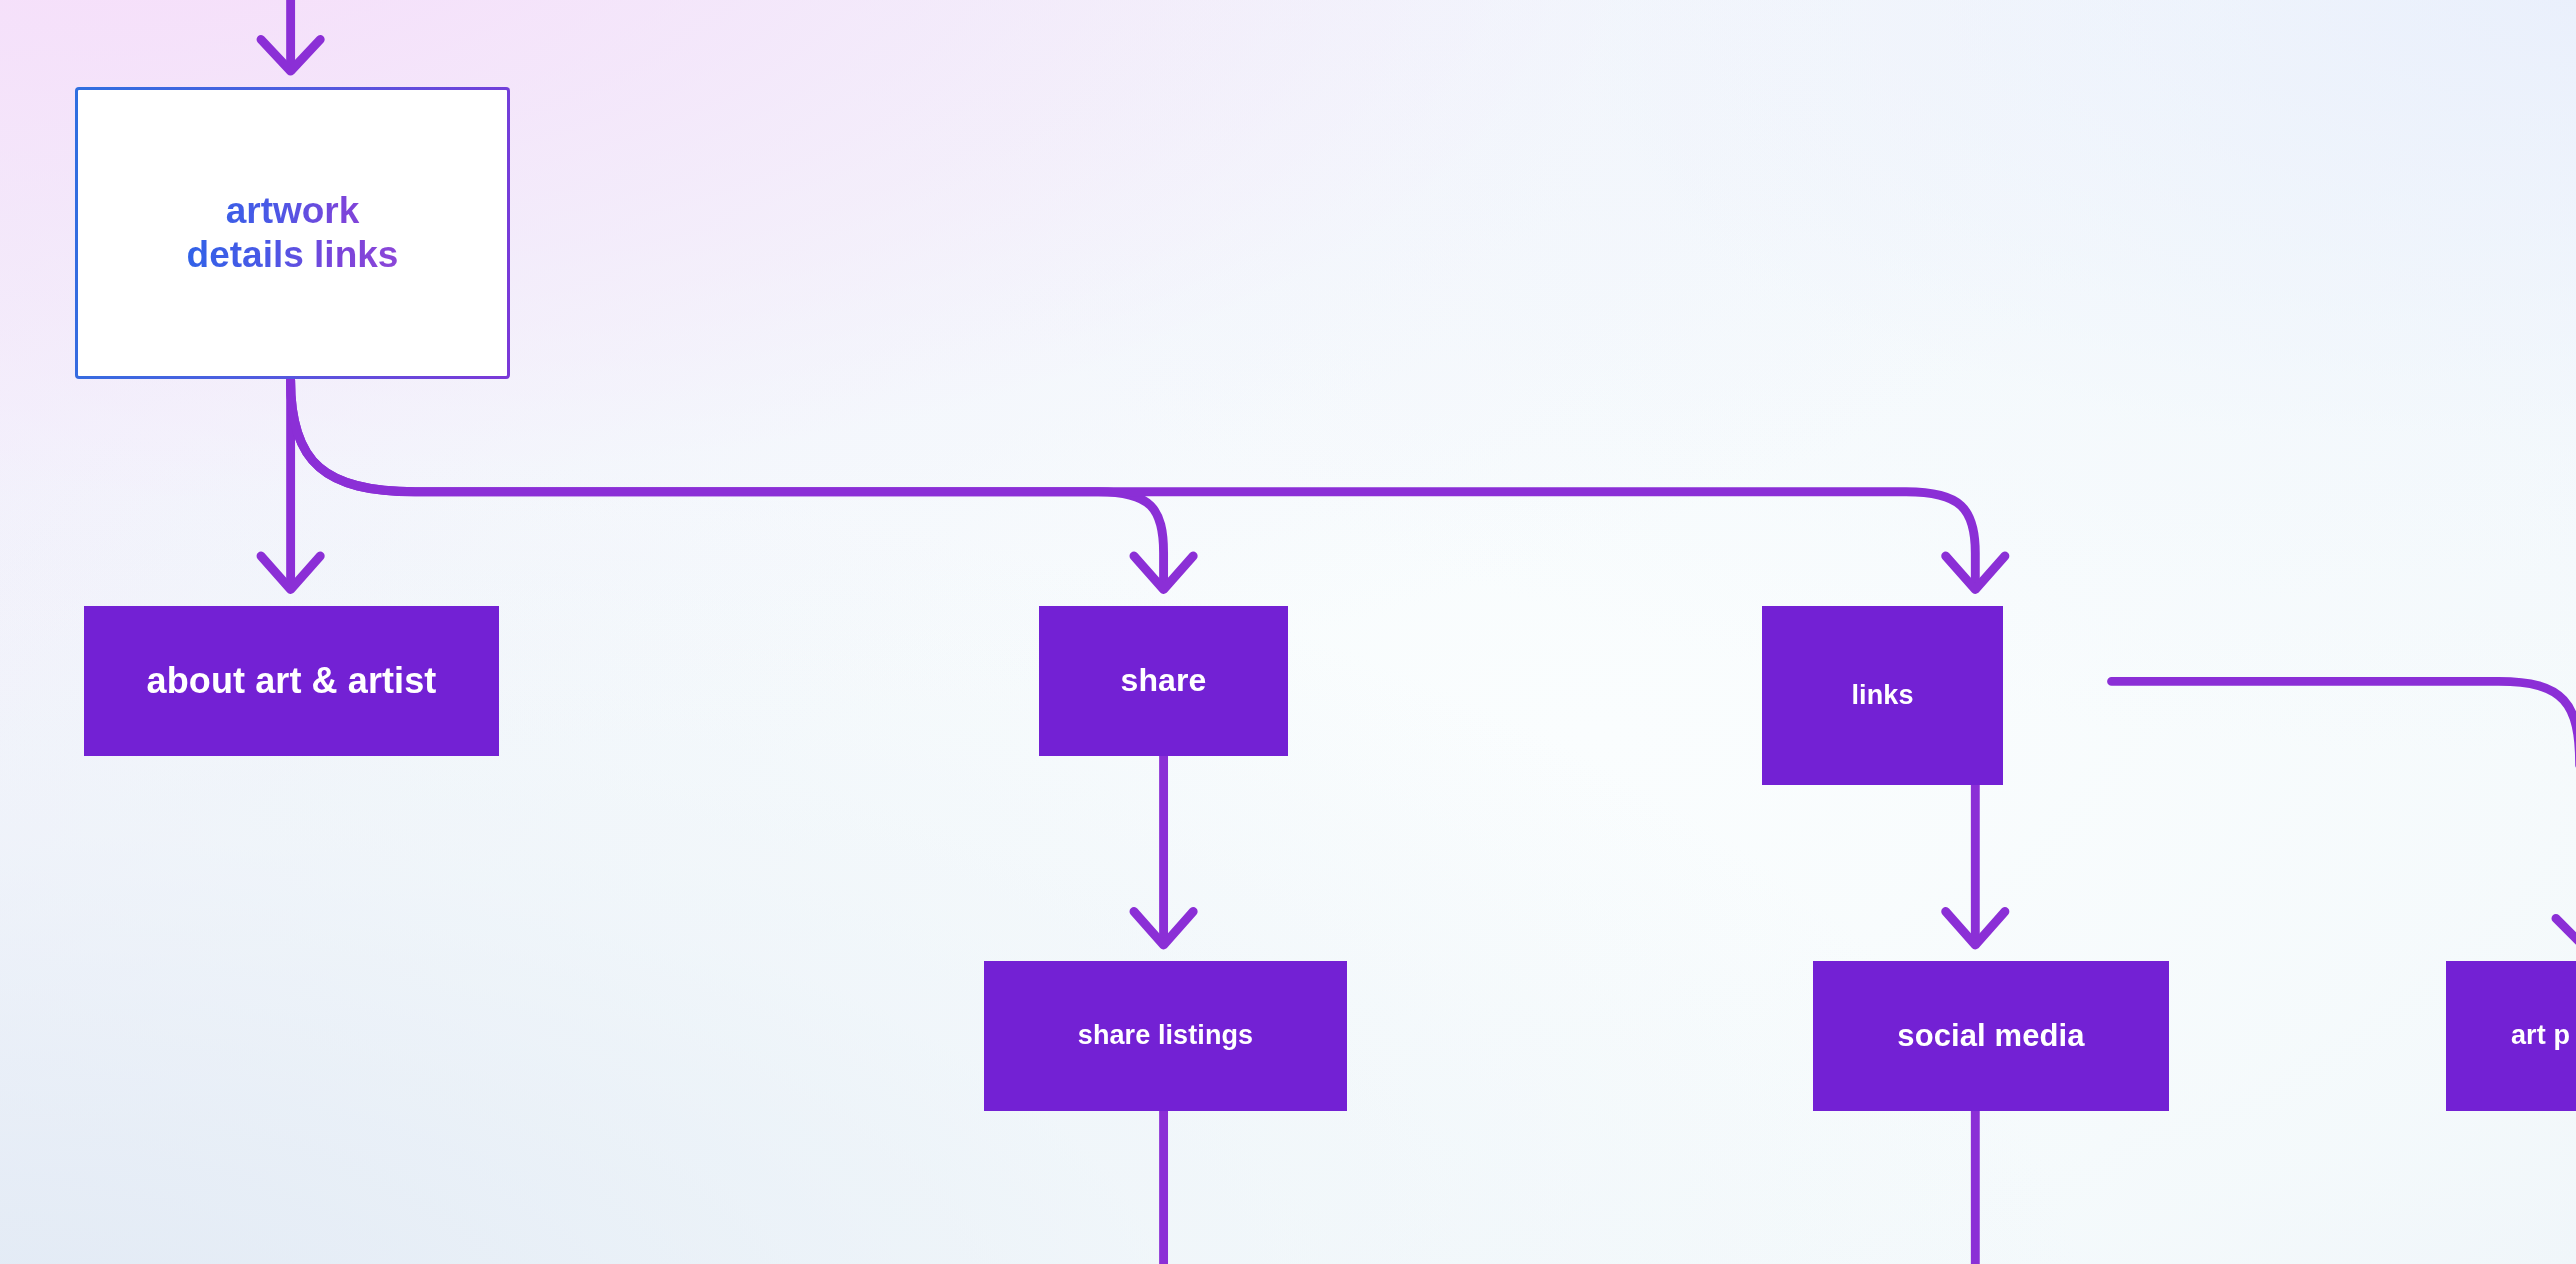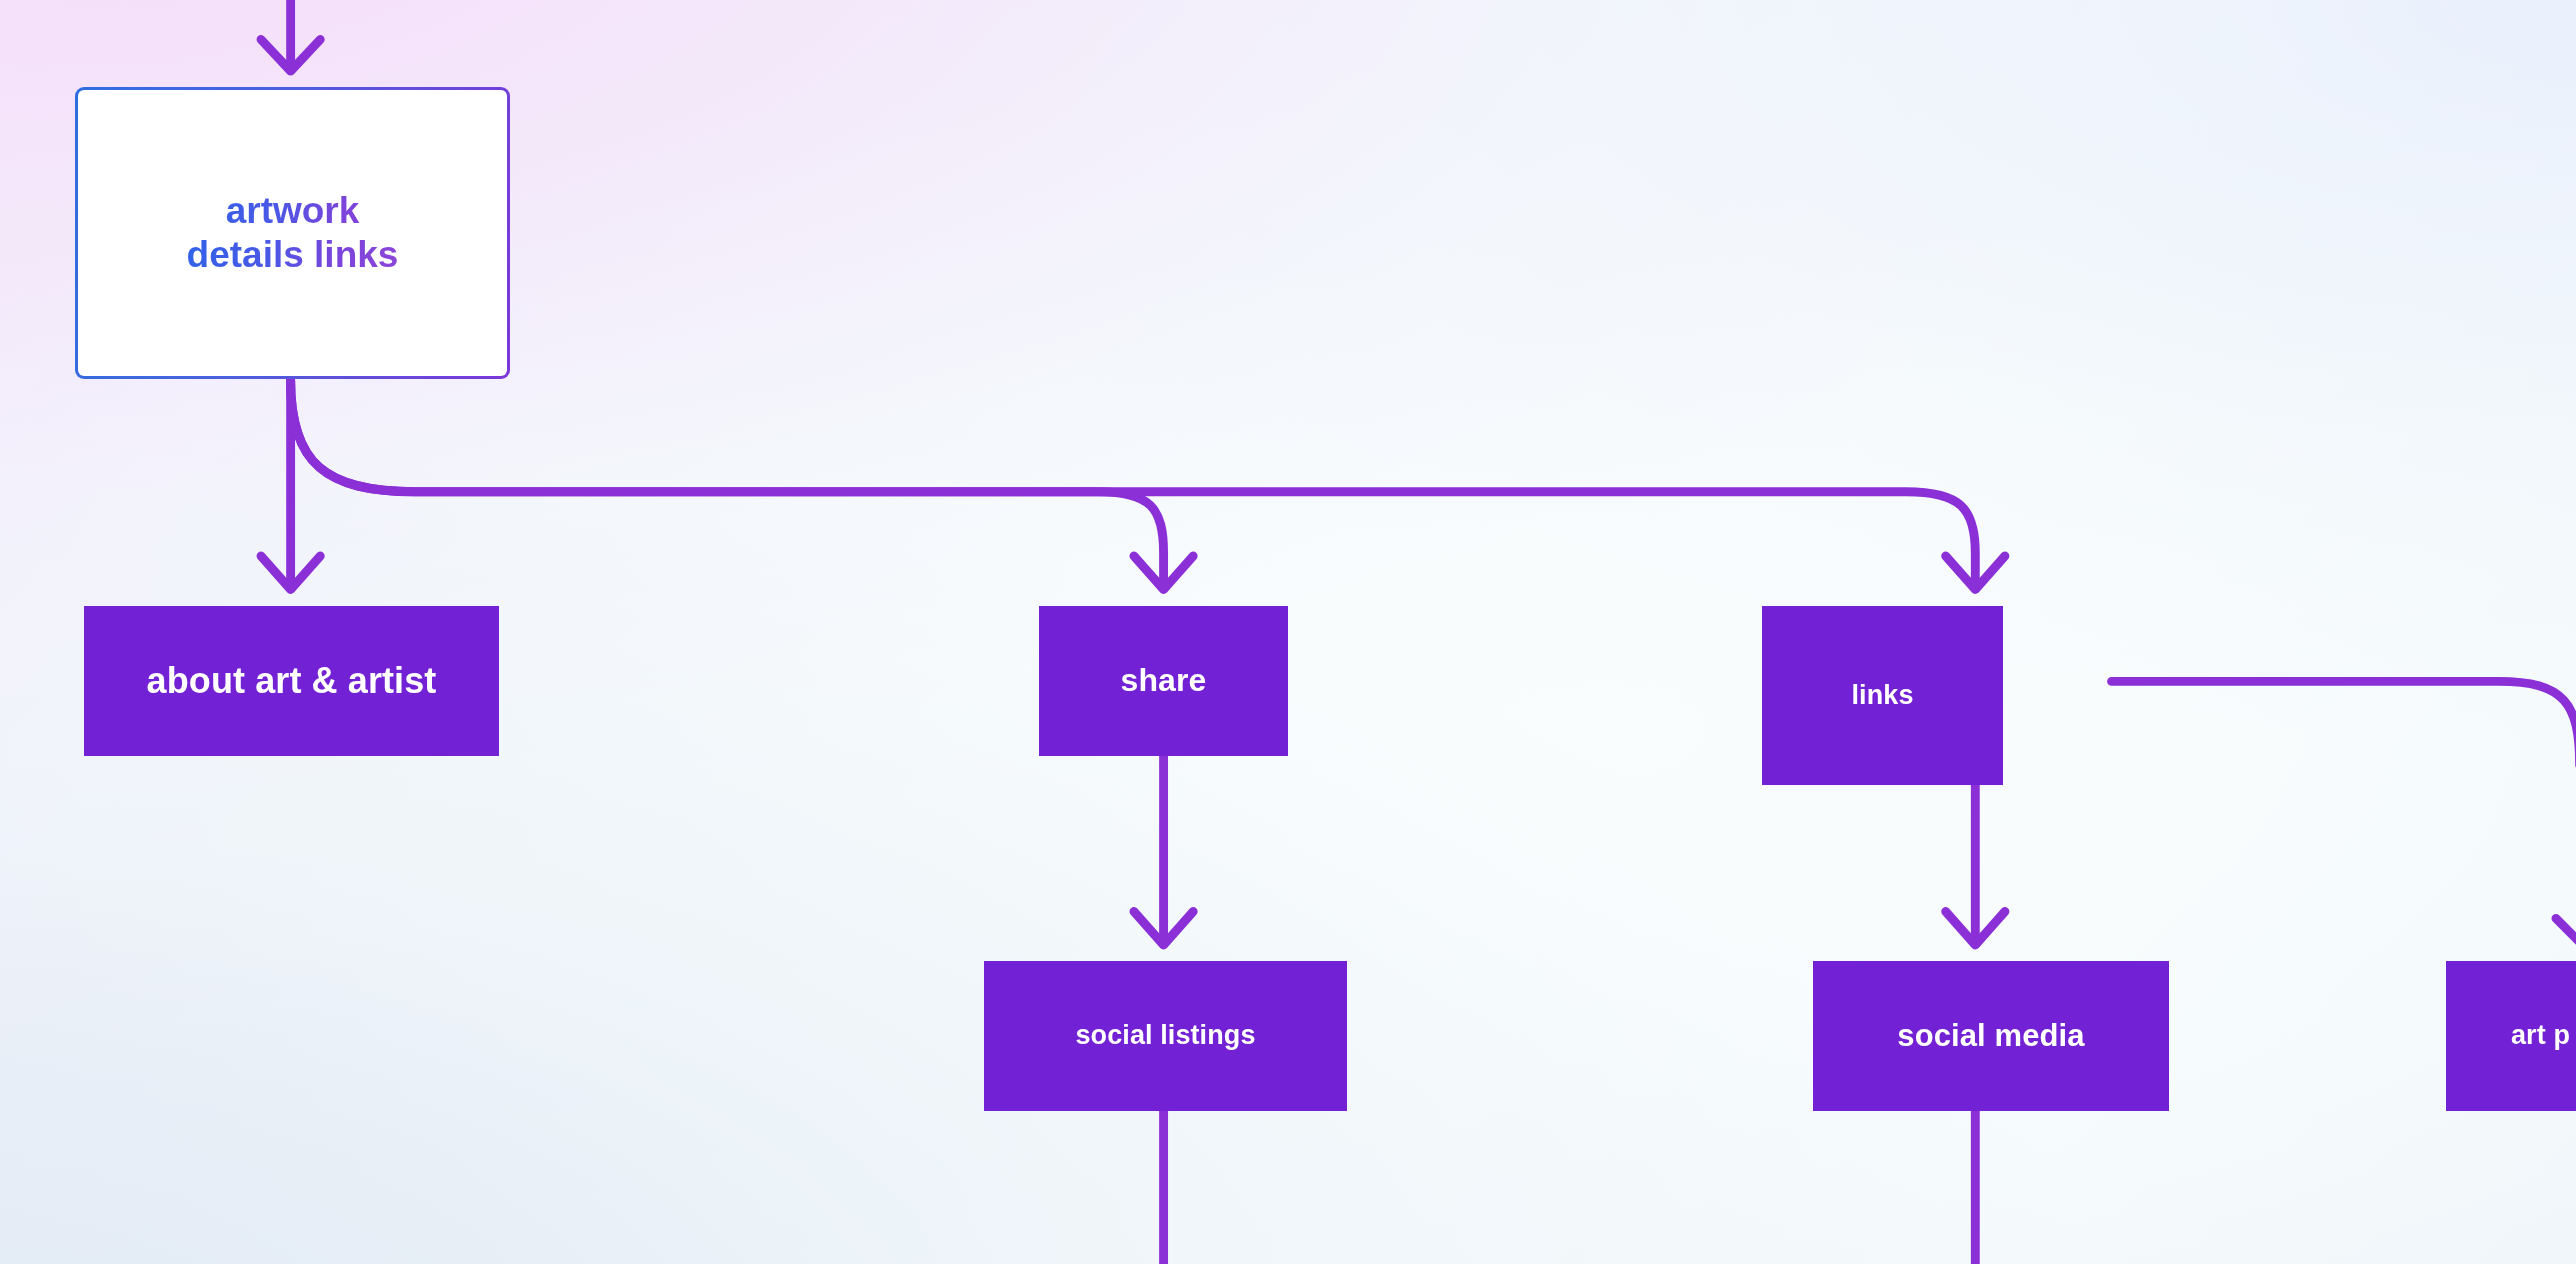--- a/index.html
+++ b/index.html
@@ -51,21 +51,21 @@
   .node-label {
     display: block;
     line-height: 1.18;
     white-space: nowrap;
   }
 
   
   .node-outline {
     background: #ffffff;
     border: 3px solid transparent;
-    border-radius: 9px;
+    border-radius: 4px;
     background-image:
       linear-gradient(#ffffff, #ffffff),
       linear-gradient(100deg, #2f6fe0 0%, #4b5fe0 42%, #7b38d8 100%);
     background-origin: border-box;
     background-clip: padding-box, border-box;
   }
 
   .gradient-text {
     font-weight: bold;
     line-height: 1.2;
@@ -169,21 +169,21 @@
 
   <div class="node node-solid" style="left:1039px; top:606px; width:249px; height:150px; font-size:32px;">
     <span class="node-label">share</span>
   </div>
 
   <div class="node node-solid" style="left:1762px; top:606px; width:241px; height:179px; font-size:27px;">
     <span class="node-label">links</span>
   </div>
 
   <div class="node node-solid" style="left:984px; top:961px; width:363px; height:150px; font-size:27px;">
-    <span class="node-label">social listings</span>
+    <span class="node-label">share listings</span>
   </div>
 
   <div class="node node-solid" style="left:1813px; top:961px; width:356px; height:150px; font-size:31px;">
     <span class="node-label">social media</span>
   </div>
 
   <div class="node node-solid" style="left:2446px; top:961px; width:326px; height:150px; font-size:27px;
               justify-content:flex-start; padding-left:65px;">
     <span class="node-label">art p</span>
   </div>

